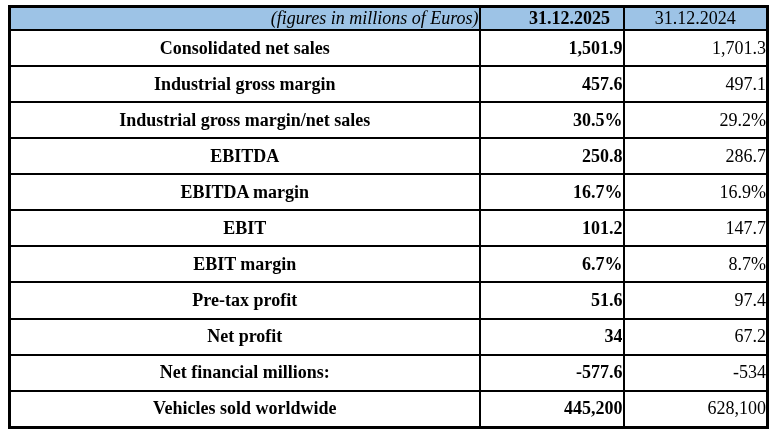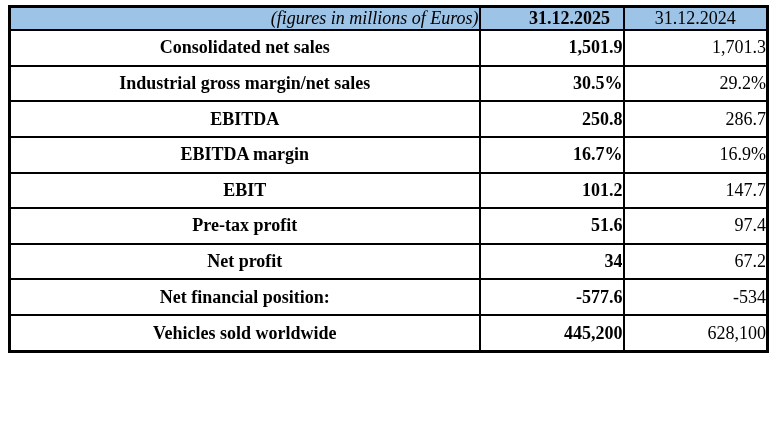--- a/index.html
+++ b/index.html
@@ -10,21 +10,21 @@
     height: 436px;
     font-family: "Liberation Serif", serif;
   }
   .table-wrap {
     padding: 5px 0 0 8px;
   }
   table.fin {
     border-collapse: collapse;
     table-layout: fixed;
     width: 758px;
-    height: 348px;
+    height: 424px;
     border: 3px solid #000000;
   }
   table.fin th,
   table.fin td {
     border: 2px solid #000000;
     font-size: 18px;
     color: #000000;
     padding: 0;
     overflow: hidden;
     white-space: nowrap;
@@ -78,51 +78,61 @@
         <th class="year hdr" style="background: rgb(157, 195, 230); margin-top: 12px;">31.12.2024</th>
       </tr>
     </thead>
     <tbody>
       <tr>
         <td class="label">Consolidated net sales</td>
         <td class="val v25">1,501.9</td>
         <td class="val v24">1,701.3</td>
       </tr>
       <tr>
+        <td class="label">Industrial gross margin</td>
+        <td class="val v25">457.6</td>
+        <td class="val v24">497.1</td>
+      </tr>
+      <tr>
         <td class="label">Industrial gross margin/net sales</td>
         <td class="val v25">30.5%</td>
         <td class="val v24">29.2%</td>
       </tr>
       <tr>
         <td class="label">EBITDA</td>
         <td class="val v25">250.8</td>
         <td class="val v24">286.7</td>
       </tr>
       <tr>
         <td class="label">EBITDA margin</td>
         <td class="val v25">16.7%</td>
         <td class="val v24">16.9%</td>
       </tr>
       <tr>
         <td class="label">EBIT</td>
         <td class="val v25">101.2</td>
         <td class="val v24">147.7</td>
       </tr>
       <tr>
+        <td class="label">EBIT margin</td>
+        <td class="val v25">6.7%</td>
+        <td class="val v24">8.7%</td>
+      </tr>
+      <tr>
         <td class="label">Pre-tax profit</td>
         <td class="val v25">51.6</td>
         <td class="val v24">97.4</td>
       </tr>
       <tr>
         <td class="label">Net profit</td>
         <td class="val v25">34</td>
         <td class="val v24">67.2</td>
       </tr>
       <tr>
-        <td class="label">Net financial position:</td>
+        <td class="label">Net financial millions:</td>
         <td class="val v25">-577.6</td>
         <td class="val v24">-534</td>
       </tr>
       <tr>
         <td class="label">Vehicles sold worldwide</td>
         <td class="val v25">445,200</td>
         <td class="val v24">628,100</td>
       </tr>
     </tbody>
   </table>

